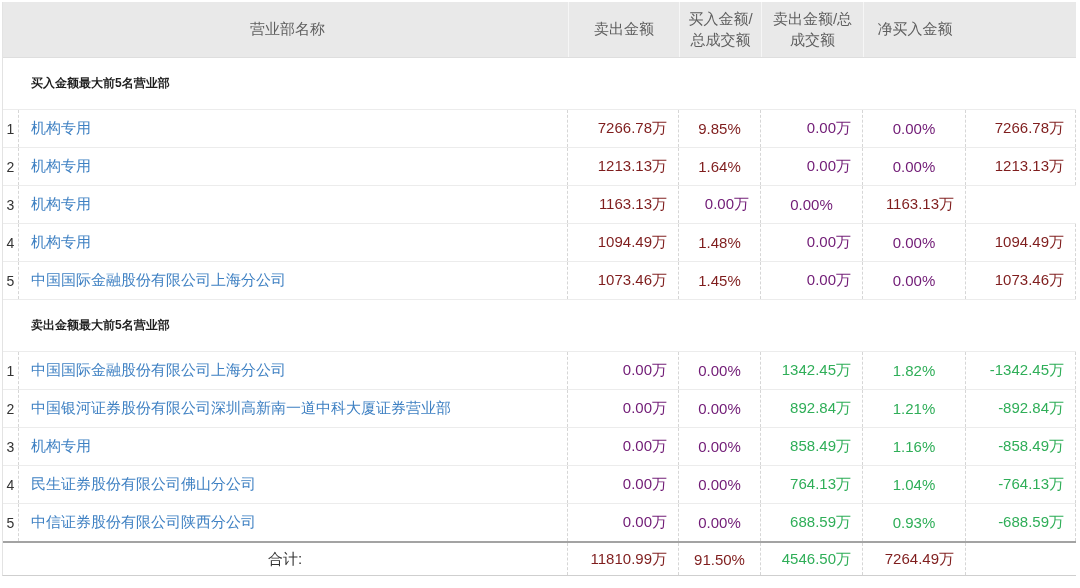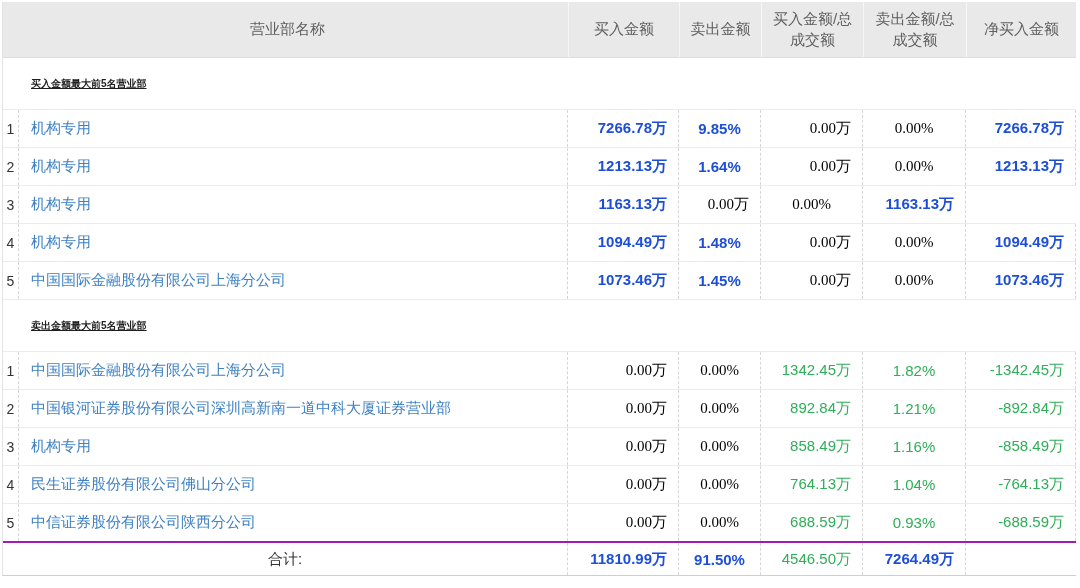--- a/index.html
+++ b/index.html
@@ -25,54 +25,53 @@
   }
   .header-cell {
     display: flex; align-items: center; justify-content: center;
     text-align: center; line-height: 1.35; padding: 2px 4px;
   }
   .header-cell + .header-cell { border-left: 1px solid #f6f6f6; }
   .hc-name { grid-column: 1 / 3; border-left: none !important; padding-left: 8px; }
   
   .section-row {
     height: 52px; display: flex; align-items: center;
-    padding-left: 28px; font-size: 10px; font-weight: bold; color: #1f1f1f;
-    border-bottom: 1px solid #ececec; background: #fff; text-decoration: underline;
+    padding-left: 28px; font-size: 12px; font-weight: bold; color: #1f1f1f;
+    border-bottom: 1px solid #ececec; background: #fff;
   }
   
   .data-row { height: 38px; border-bottom: 1px solid #ececec; background: #fff; }
   .cell {
     display: flex; align-items: center; font-size: 15px;
     border-right: 1px dashed #d6d6d6; overflow: hidden; white-space: nowrap;
   }
   .cell-rank { justify-content: center; font-size: 14px; color: #333; }
   .cell-name { padding-left: 12px; color: #3f81c3; cursor: pointer; }
   .cell-money { justify-content: flex-end; padding-right: 11px; }
   .cell-pct { justify-content: center; }
-  .red { color: #1d4ed8; font-weight: bold; }
+  .red { color: #7f1d1d; }
   .green { color: #2fae58; }
-  .dark { color: #000000; font-family: Liberation Serif, serif; }
+  .dark { color: #701a75; }
   
   .total-row {
-    height: 34px; border-top: 2px solid #a21caf; background: #fff;
+    height: 34px; border-top: 2px solid #a3a3a3; background: #fff;
     margin-top: -1px;
   }
   .cell-total-label {
     grid-column: 1 / 3; display: flex; align-items: center; justify-content: center;
     font-size: 15px; color: #333; border-right: 1px dashed #d6d6d6;
   }
 </style>
 </head>
 <body>
 
 <div class="table">
 
   <div class="grid-row header-row">
     <div class="header-cell hc-name">营业部名称</div>
-    <div class="header-cell">买入金额</div>
     <div class="header-cell">卖出金额</div>
     <div class="header-cell">买入金额/总成交额</div>
     <div class="header-cell">卖出金额/总成交额</div>
     <div class="header-cell">净买入金额</div>
   </div>
 
   <div class="section-row">买入金额最大前5名营业部</div>
 
   <div class="grid-row data-row">
     <div class="cell cell-rank">1</div>

